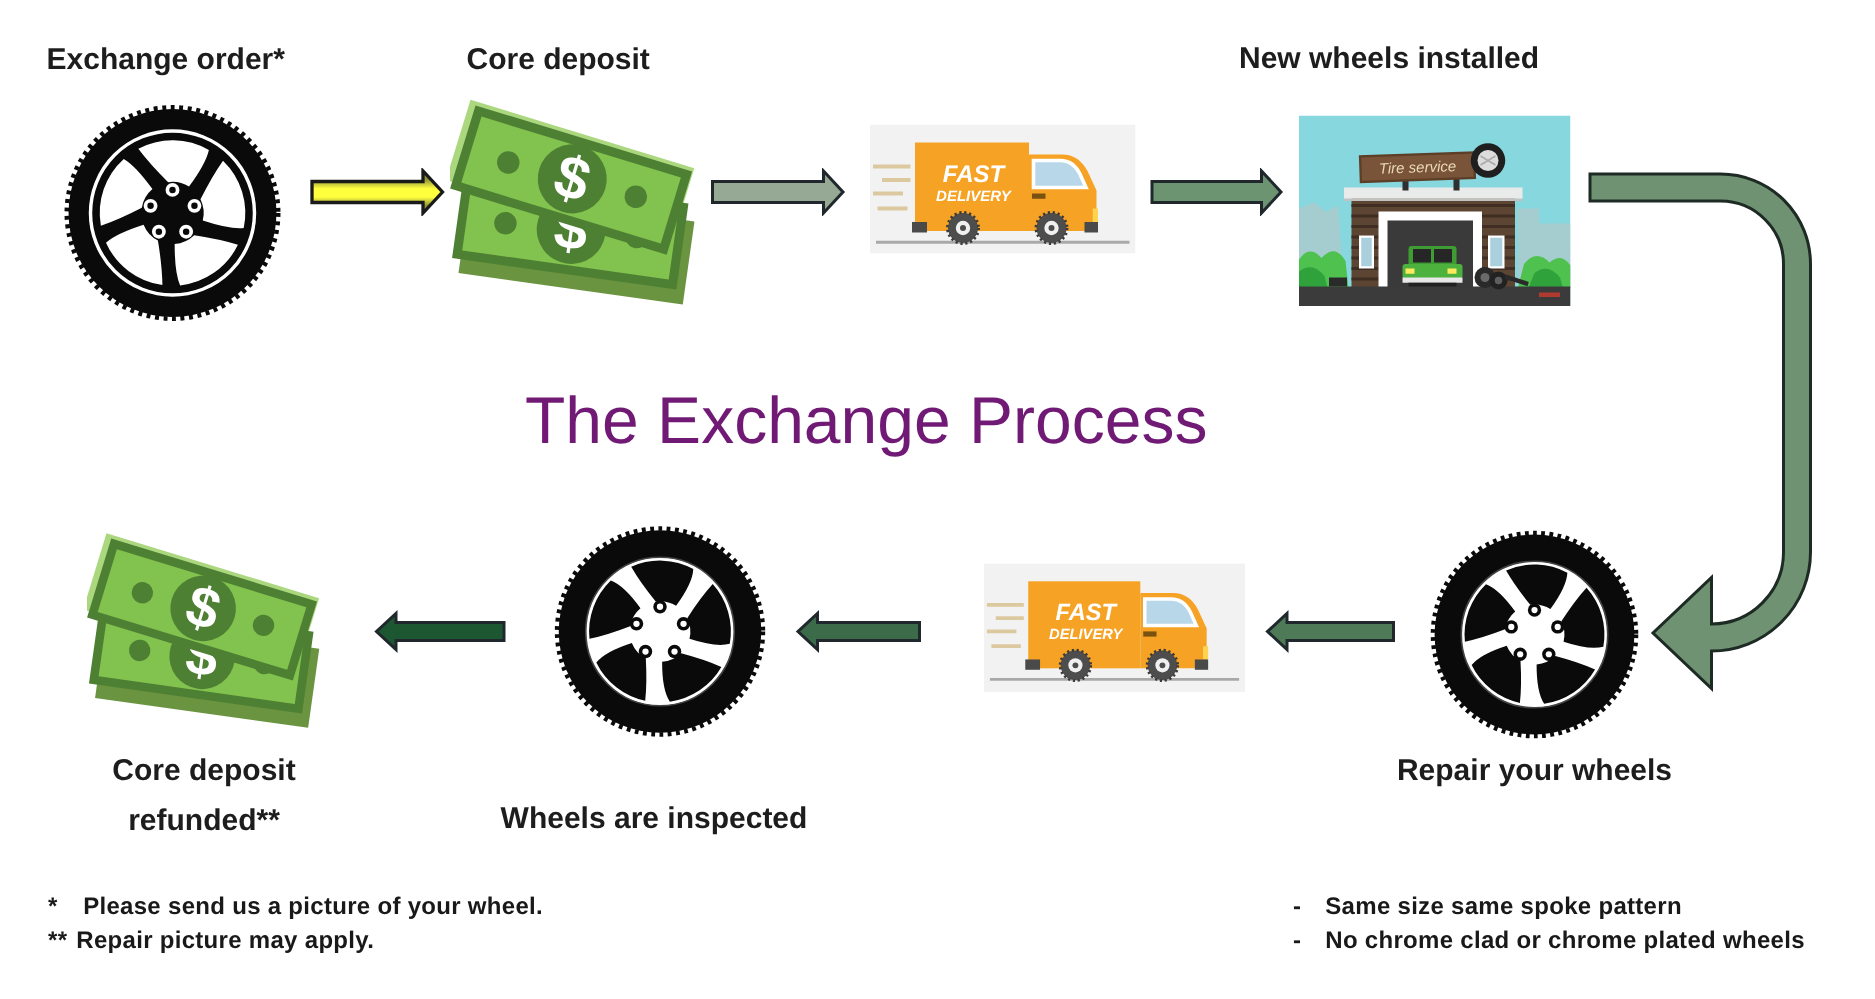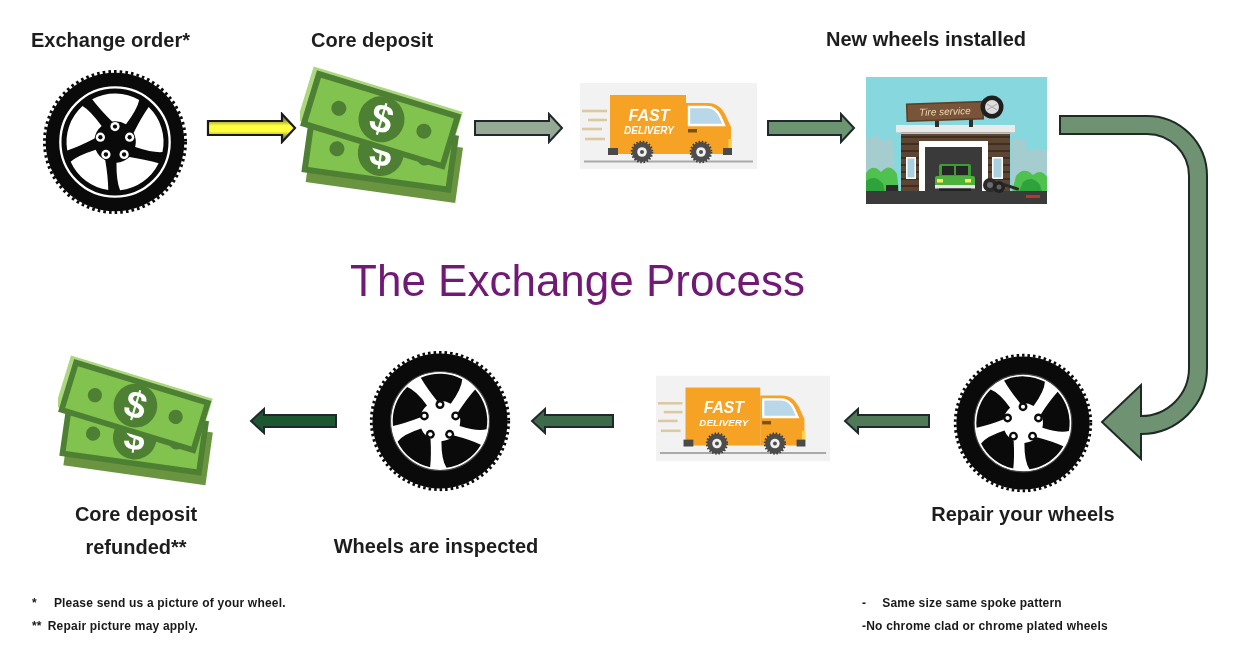--- a/index.html
+++ b/index.html
@@ -1,20 +1,20 @@
 <!DOCTYPE html>
 <html><head>
 <meta charset="utf-8">
 <style>
   html,body{margin:0;padding:0;}
   body{width:1250px;height:666px;background:#ffffff;position:relative;overflow:hidden;
        font-family:"Liberation Sans",sans-serif;color:#1d1d1d;}
   .abs{position:absolute;}
   .label{font-size:20px;font-weight:700;white-space:nowrap;}
-  .foot{font-size:12px;font-weight:600;letter-spacing:0.2px;white-space:nowrap;color:#191919;}
+  .foot{font-size:16px;font-weight:600;letter-spacing:0.2px;white-space:nowrap;color:#191919;}
 </style>
 </head>
 <body>
 
 <svg width="0" height="0" style="position:absolute">
   <defs>
     <path id="win" d="M -23.2,-57.5 A 62,62 0 0 1 27.2,-55.7 Q 28,-45 18,-31.2 A 36,36 0 0 0 -2.5,-35.9 Q -16,-48 -23.2,-57.5 Z"></path>
     <path id="win2" d="M -25.6,-57.6 A 63,63 0 0 1 29.6,-55.6 Q 29.1,-43.1 14.3,-22.9 A 27,27 0 0 0 -3.8,-26.7 Q -17.6,-43.6 -25.6,-57.6 Z"></path>
     <path id="win3" d="M -29.6,-55.6 A 63,63 0 0 1 31.5,-54.6 Q 29.1,-43.1 14.3,-22.9 A 27,27 0 0 0 -3.8,-26.7 Q -19.9,-42.6 -29.6,-55.6 Z"></path>
     <g id="wheelB">
@@ -273,13 +273,13 @@
 </svg>
 
 <div class="abs label" style="left:136px;top:503px;transform:translateX(-50%);">Core deposit</div>
 <div class="abs label" style="left:136px;top:536px;transform:translateX(-50%);">refunded**</div>
 <div class="abs label" style="left:436px;top:503px;transform:translateX(-50%);margin-top:32px;">Wheels are inspected</div>
 <div class="abs label" style="left:1023px;top:503px;transform:translateX(-50%);">Repair your wheels</div>
 
 <div class="abs foot" style="left:32px;top:596px;">*<span style="margin-left:17px;">Please send us a picture of your wheel.</span></div>
 <div class="abs foot" style="left:32px;top:619px;">**<span style="margin-left:6px;">Repair picture may apply.</span></div>
 <div class="abs foot" style="left:862px;top:596px;text-align:right;">-<span style="margin-left:16px;">Same size same spoke pattern</span></div>
-<div class="abs foot" style="left:862px;top:619px;">-<span style="text-align:center;">No chrome clad or chrome plated wheels</span></div>
+<div class="abs foot" style="left:862px;top:619px;">-<span style="margin-left:16px;text-align:center;">No chrome clad or chrome plated wheels</span></div>
 
 </body></html>

